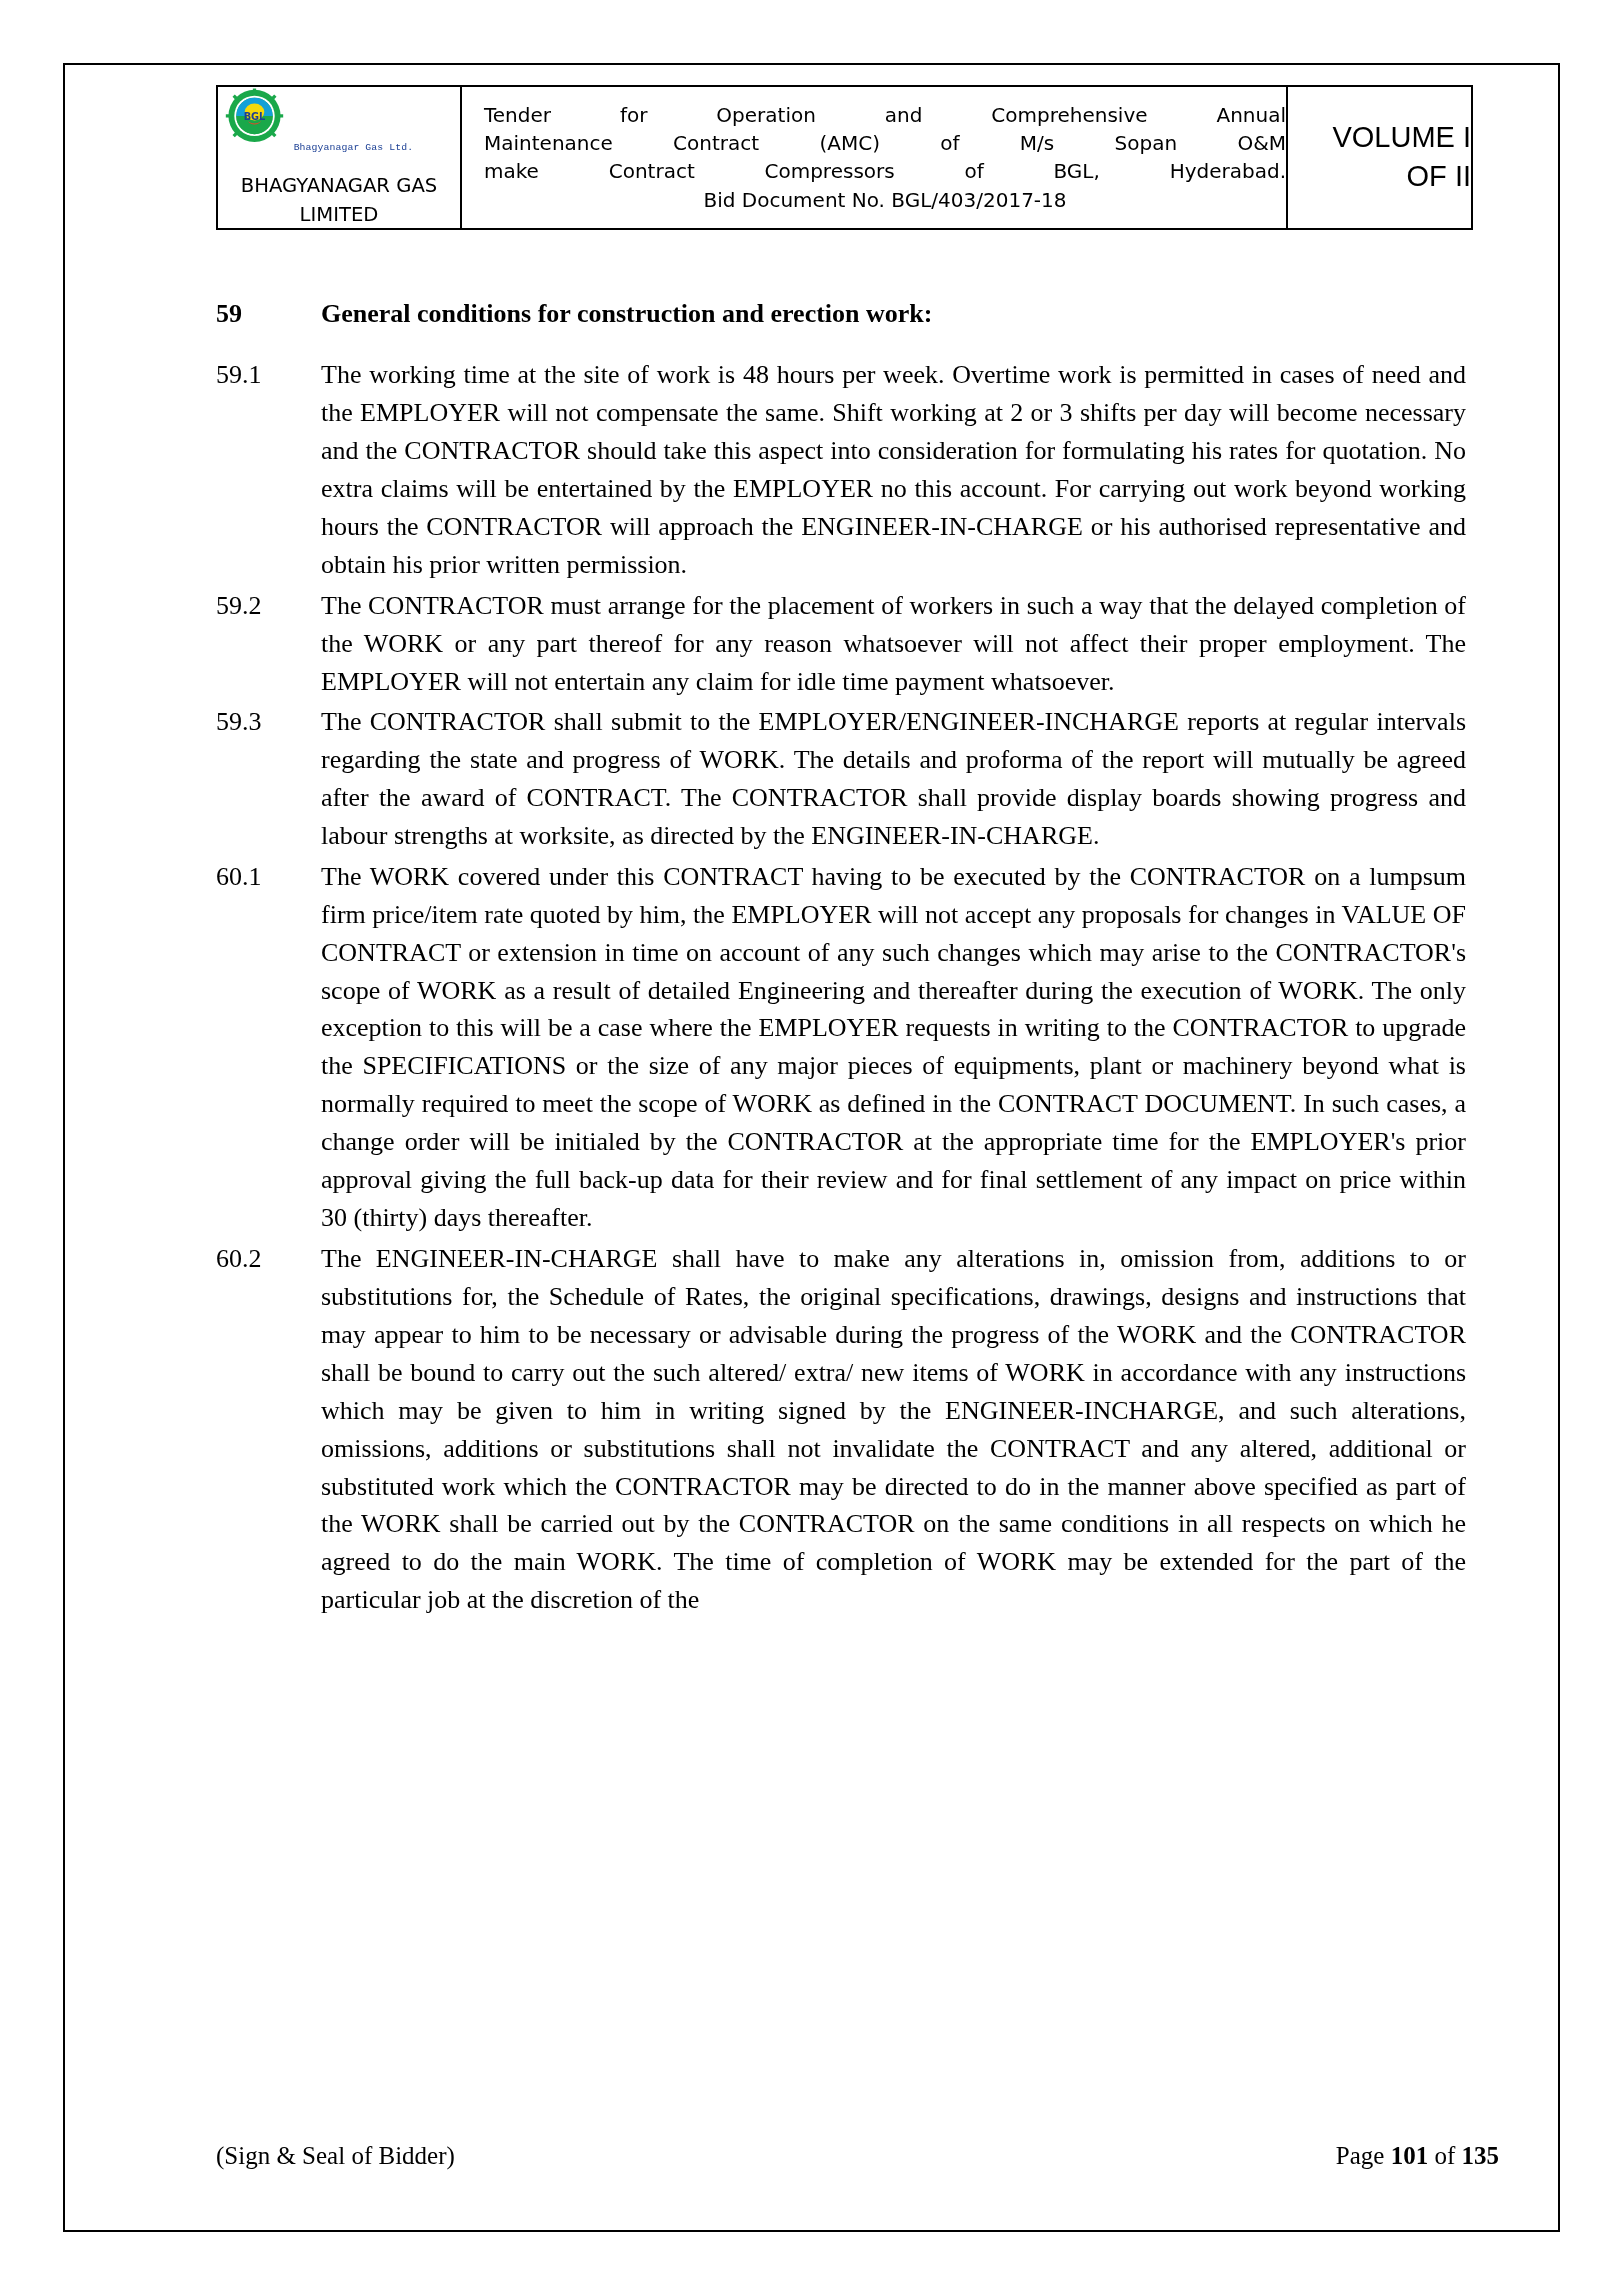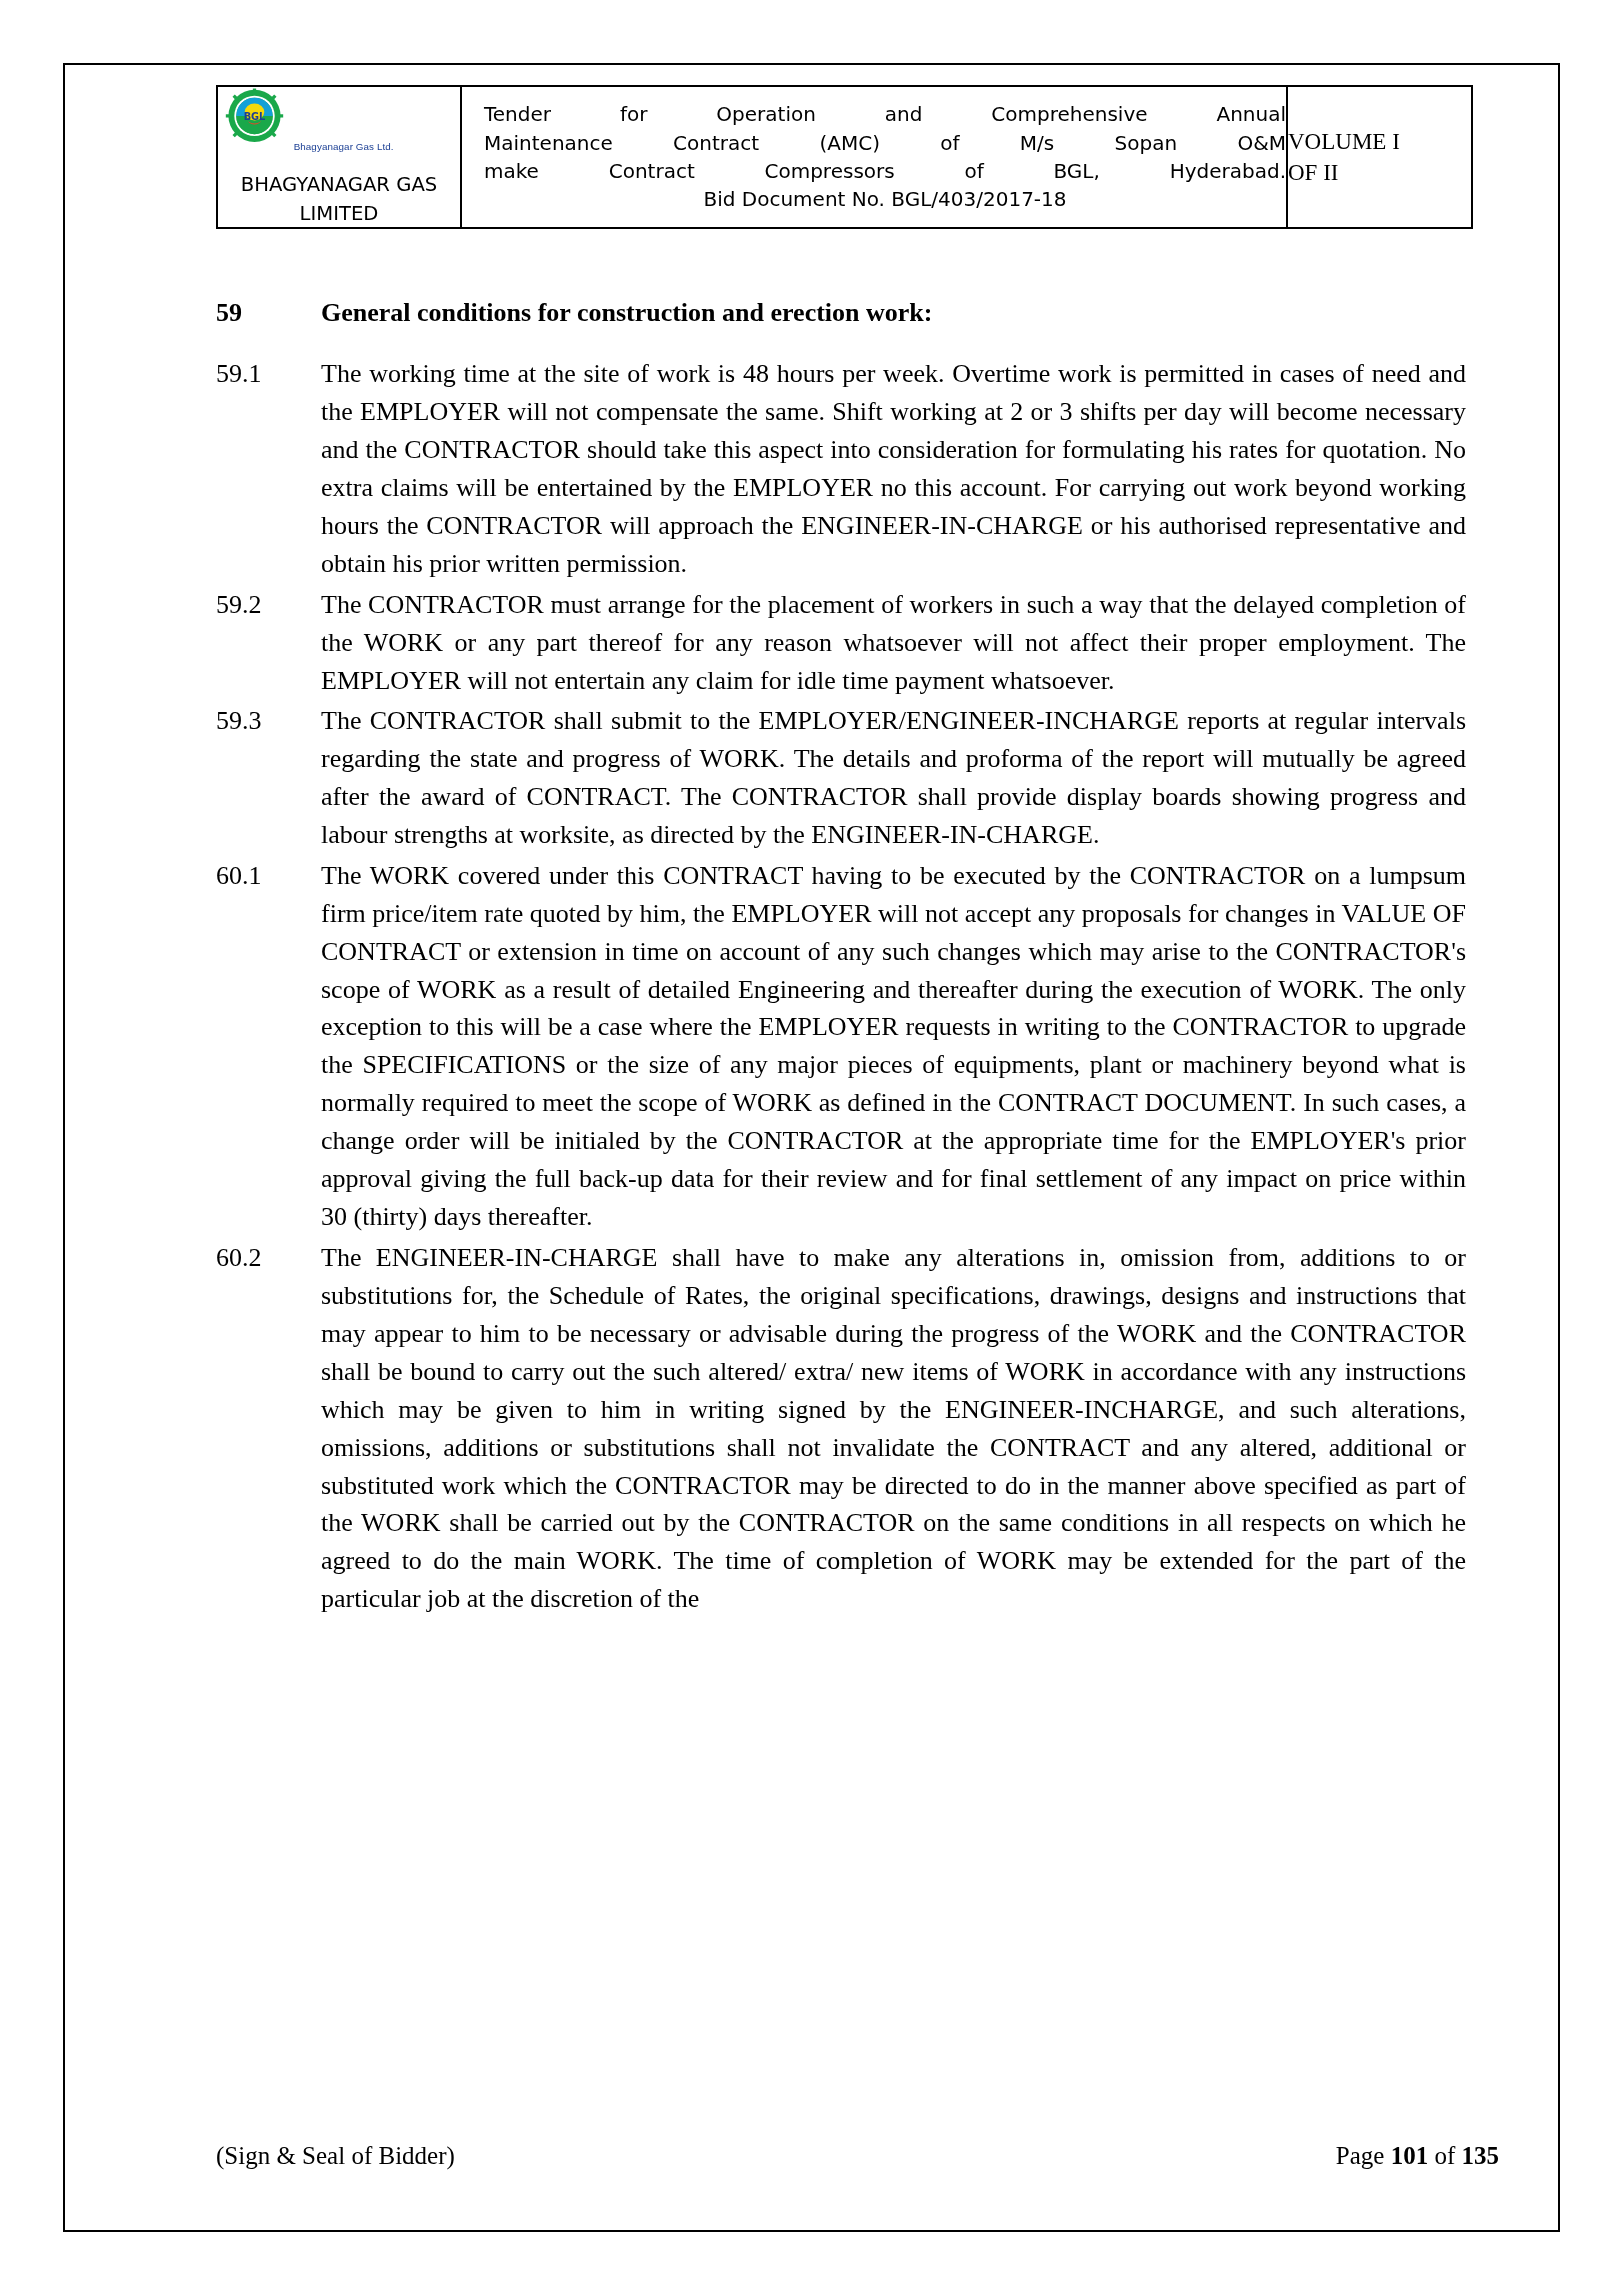--- a/index.html
+++ b/index.html
@@ -47,39 +47,39 @@
     width: 242px;
     text-align: center;
     padding: 7.9px 3.9px 10.5px 3.9px;
   }
   .hdr-title-cell {
     width: 824px;
     padding: 9.2px 14.4px 10.5px 14.4px;
   }
   .hdr-vol-cell {
     width: 183px;
-    text-align: left;
+    text-align: right;
     padding: 6.5px;
-    font-family: Liberation Serif, serif;
-    font-size: 23px;
+    font-family: Liberation Sans, sans-serif;
+    font-size: 29px;
     line-height: 1.35;
   }
 
   .logo-wrap {
     display: block;
     text-align: left;
   }
   .logo-mark {
     display: inline-block;
     position: relative;
     width: 73px;
     height: 63px;
   }
   .logo-name {
-    font-family: Liberation Sans, sans-serif;
+    font-family: Liberation Mono, monospace;
     font-size: 9.8px;
     color: #1b3f94;
     letter-spacing: 0.1px;
     margin-top: 1.3px;
   }
   .logo-sub {
     font-family: "DejaVu Sans", sans-serif;
     font-size: 19.6px;
     line-height: 1.3;
     margin-top: 20px;

